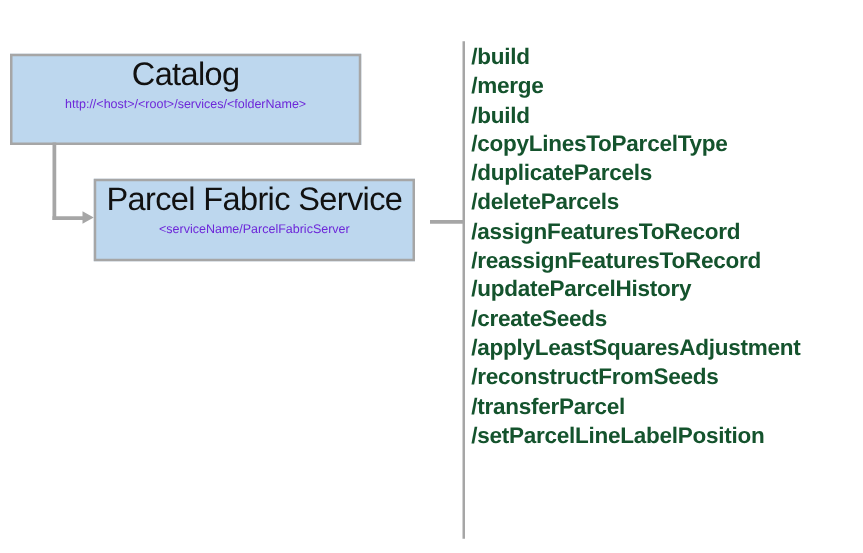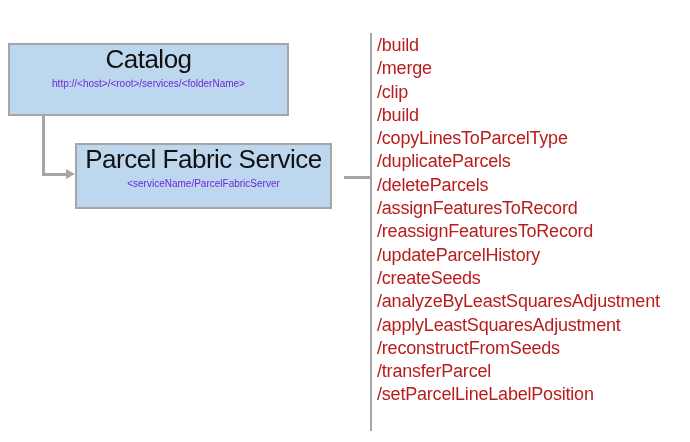--- a/index.html
+++ b/index.html
@@ -51,23 +51,24 @@
     border-top: 5.5px solid transparent;
     border-bottom: 5.5px solid transparent;
     border-left: 9px solid #A6A6A6;
   }
   .endpoints {
     position: absolute;
     left: 377px;
     top: 34px;
     font-size: 18px;
     line-height: 23.3px;
-    color: #b91c1c;
+    color: #14532d;
     letter-spacing: -0.2px;
     white-space: nowrap;
+    font-weight: bold;
   }
 </style>
 </head>
 <body>
 
 <div class="canvas">
 
   <div class="node node-catalog">
     <div class="node-title">Catalog</div>
     <div class="node-subtitle">http://&lt;host&gt;/&lt;root&gt;/services/&lt;folderName&gt;</div>
@@ -81,29 +82,27 @@
     <div class="node-title">Parcel Fabric Service</div>
     <div class="node-subtitle">&lt;serviceName/ParcelFabricServer</div>
   </div>
 
   <div class="seg seg-service-h"></div>
   <div class="seg seg-divider"></div>
 
   <div class="endpoints">
       <div>/build</div>
       <div>/merge</div>
-      <div>/clip</div>
       <div>/build</div>
       <div>/copyLinesToParcelType</div>
       <div>/duplicateParcels</div>
       <div>/deleteParcels</div>
       <div>/assignFeaturesToRecord</div>
       <div>/reassignFeaturesToRecord</div>
       <div>/updateParcelHistory</div>
       <div>/createSeeds</div>
-      <div>/analyzeByLeastSquaresAdjustment</div>
       <div>/applyLeastSquaresAdjustment</div>
       <div>/reconstructFromSeeds</div>
       <div>/transferParcel</div>
       <div>/setParcelLineLabelPosition</div>
     </div>
 
 </div>
 
 </body></html>

